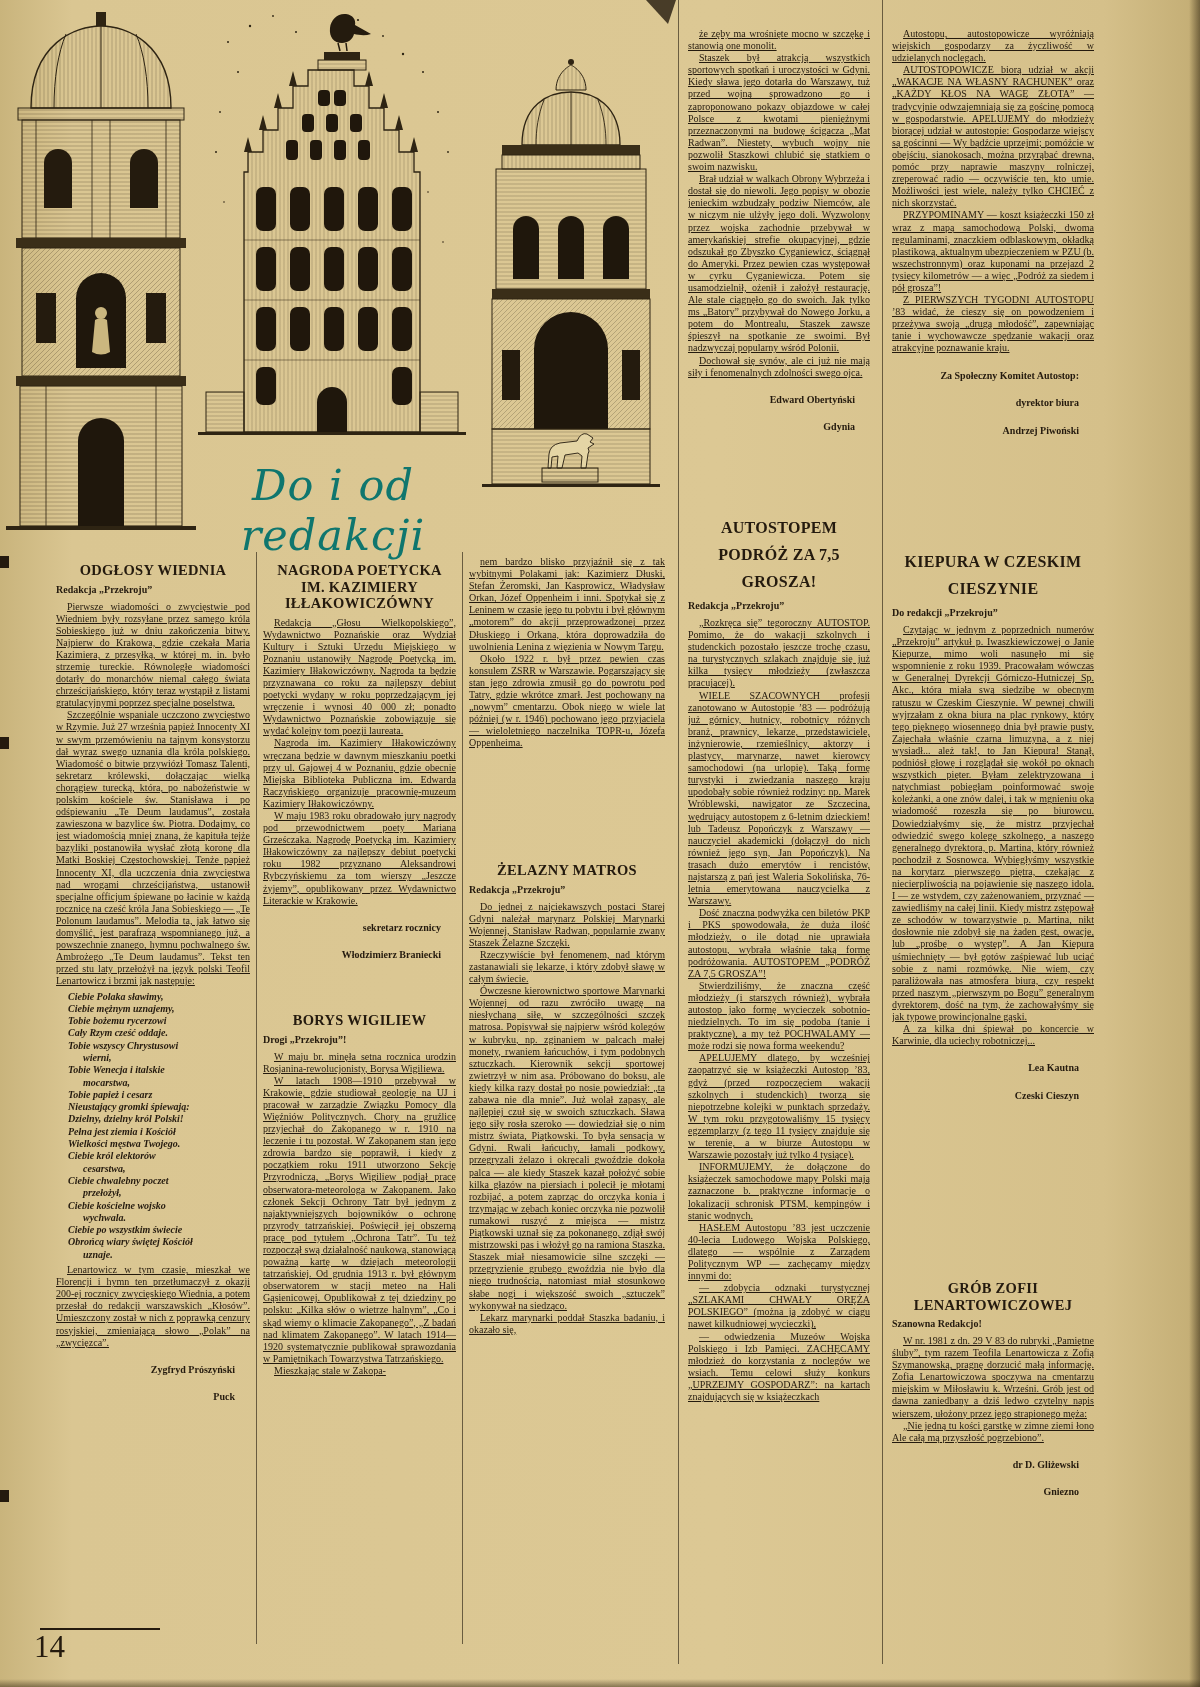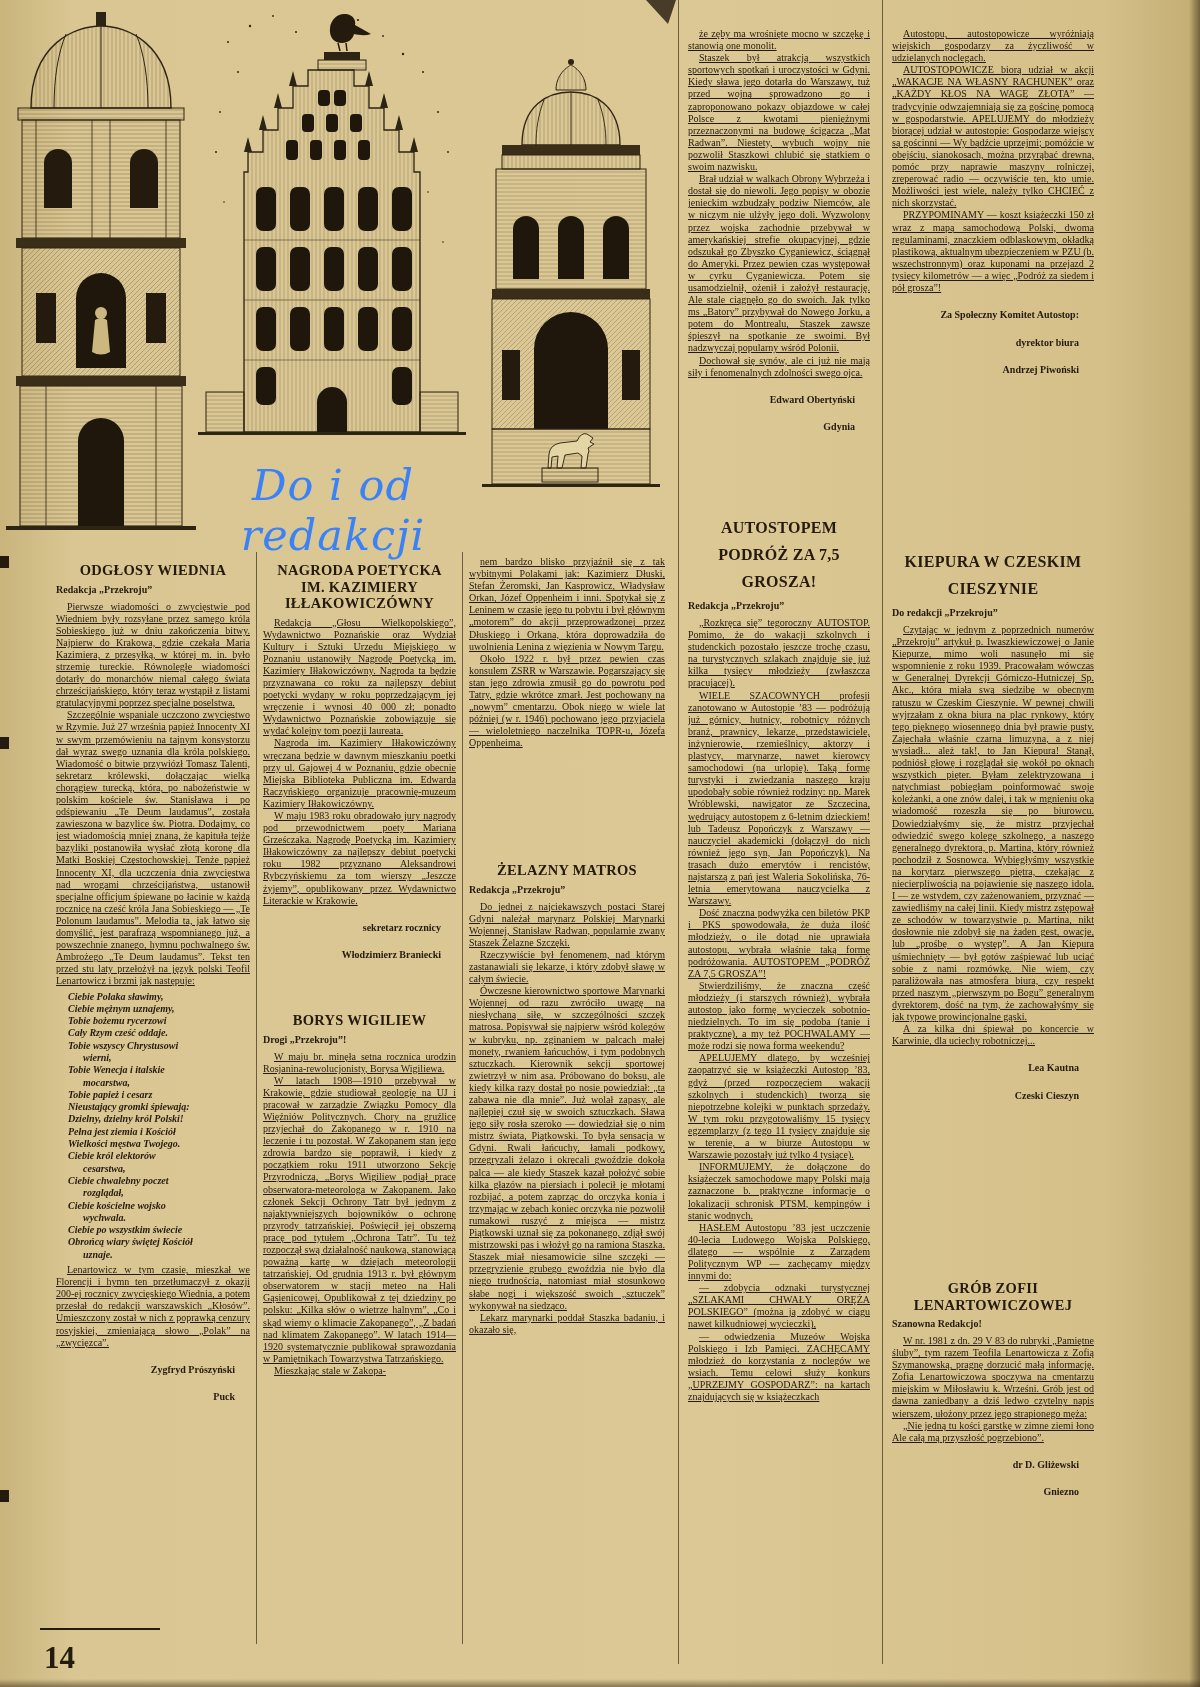--- a/index.html
+++ b/index.html
@@ -29,28 +29,28 @@
   #col2b{left:263px;top:1006px;width:193px;height:640px;}
   #col3a{left:469px;top:556px;width:196px;height:300px;}
   #col3b{left:469px;top:856px;width:196px;height:792px;}
   #col4a{left:688px;top:28px;width:182px;height:480px;}
   #col4b{left:688px;top:508px;width:182px;height:1142px;}
   #col5a{left:892px;top:28px;width:202px;height:514px;}
   #col5b{left:892px;top:542px;width:202px;height:732px;}
   #col5c{left:892px;top:1274px;width:202px;height:382px;}
   #masthead{
     position:absolute;left:168px;top:460px;width:330px;text-align:center;
-    font-family:"DejaVu Serif",serif;font-style:italic;font-size:43px;color:#3b82f6;
+    font-family:"DejaVu Serif",serif;font-style:italic;font-size:43px;color:#0f766e;
     letter-spacing:1px;
   }
   #illos{position:absolute;left:0;top:0;width:676px;height:552px;}
   #illo-left{position:absolute;left:6px;top:8px;}
   #illo-center{position:absolute;left:198px;top:2px;}
   #illo-right{position:absolute;left:482px;top:50px;}
-  #pageno{position:absolute;left:44px;top:1632px;font-size:31px;font-weight:700;line-height:30px;margin-top:11px;}
+  #pageno{position:absolute;left:34px;top:1632px;font-size:31px;font-weight:400;line-height:30px;}
   #pageno-rule{position:absolute;left:40px;top:1628px;width:120px;height:2px;background:#241a0e;}
   .pmark{position:absolute;left:0;width:9px;height:12px;background:#241a0e;}
   #pm1{top:556px;} #pm2{top:737px;} #pm3{top:1490px;}
   #edge-r{position:absolute;right:0;top:0;width:11px;height:100%;background:linear-gradient(270deg,rgba(48,36,16,.55),rgba(48,36,16,0));}
   #edge-b{position:absolute;left:0;bottom:0;width:100%;height:8px;background:linear-gradient(0deg,rgba(48,36,16,.5),rgba(48,36,16,0));}
   #fold{position:absolute;left:646px;top:0;width:0;height:0;
     border-top:24px solid rgba(35,25,12,.8);border-left:22px solid transparent;border-right:8px solid transparent;}
 </style>
 </head>
 <body>
@@ -234,21 +234,21 @@
       <p class="verse-line">Tobie Wenecja i italskie</p>
       <p class="verse-line">      mocarstwa,</p>
       <p class="verse-line">Tobie papież i cesarz</p>
       <p class="verse-line">Nieustający gromki śpiewają:</p>
       <p class="verse-line">Dzielny, dzielny król Polski!</p>
       <p class="verse-line">Pełna jest ziemia i Kościół</p>
       <p class="verse-line">Wielkości męstwa Twojego.</p>
       <p class="verse-line">Ciebie król elektorów</p>
       <p class="verse-line">      cesarstwa,</p>
       <p class="verse-line">Ciebie chwalebny poczet</p>
-      <p class="verse-line">      rozglądał,</p>
+      <p class="verse-line">      przełożył,</p>
       <p class="verse-line">Ciebie kościelne wojsko</p>
       <p class="verse-line">      wychwala.</p>
       <p class="verse-line">Ciebie po wszystkim świecie</p>
       <p class="verse-line">Obrońcą wiary świętej Kościół</p>
       <p class="verse-line">      uznaje.</p>
     </div>
   <div>
       <p class="para">Lenartowicz w tym czasie, mieszkał we Florencji i hymn ten przetłumaczył z okazji 200-ej rocznicy zwycięskiego Wiednia, a potem przesłał do redakcji warszawskich „Kłosów”. Umieszczony został w nich z poprawką cenzury rosyjskiej, zmieniającą słowo „Polak” na „zwycięzca”.</p>
     </div>
   <div class="sig-block">
@@ -322,20 +322,21 @@
       <p class="para">— zdobycia odznaki turystycznej „SZLAKAMI CHWAŁY ORĘŻA POLSKIEGO” (można ją zdobyć w ciągu nawet kilkudniowej wycieczki),</p>
       <p class="para">— odwiedzenia Muzeów Wojska Polskiego i Izb Pamięci. ZACHĘCAMY młodzież do korzystania z noclegów we wsiach. Temu celowi służy konkurs „UPRZEJMY GOSPODARZ”: na kartach znajdujących się w książeczkach</p>
     </div>
 </div>
 
 <div class="col body" id="col5a">
   <div>
       <p class="para">Autostopu, autostopowicze wyróżniają wiejskich gospodarzy za życzliwość w udzielanych noclegach.</p>
       <p class="para">AUTOSTOPOWICZE biorą udział w akcji „WAKACJE NA WŁASNY RACHUNEK” oraz „KAŻDY KŁOS NA WAGĘ ZŁOTA” — tradycyjnie odwzajemniają się za gościnę pomocą w gospodarstwie. APELUJEMY do młodzieży biorącej udział w autostopie: Gospodarze wiejscy są gościnni — Wy bądźcie uprzejmi; pomóżcie w obejściu, sianokosach, można przyrąbać drewna, pomóc przy naprawie maszyny rolniczej, zreperować radio — oczywiście ten, kto umie. Możliwości jest wiele, należy tylko CHCIEĆ z nich skorzystać.</p>
       <p class="para">PRZYPOMINAMY — koszt książeczki 150 zł wraz z mapą samochodową Polski, dwoma regulaminami, znaczkiem odblaskowym, okładką plastikową, aktualnym ubezpieczeniem w PZU (b. wszechstronnym) oraz kuponami na przejazd 2 tysięcy kilometrów — a więc „Podróż za siedem i pół grosza”!</p>
+      <p class="para">Z PIERWSZYCH TYGODNI AUTOSTOPU ’83 widać, że cieszy się on powodzeniem i przeżywa swoją „drugą młodość”, zapewniając tanie i wychowawcze spędzanie wakacji oraz atrakcyjne poznawanie kraju.</p>
     </div>
   <div class="sig-block">
       <p class="sig-line">Za Społeczny Komitet Autostop:</p>
       <p class="sig-line">dyrektor biura</p>
       <p class="sig-line">Andrzej Piwoński</p>
     </div>
 </div>
 <div class="col body" id="col5b">
   <h2 class="headline big">KIEPURA W CZESKIM CIESZYNIE</h2>
   <p class="kicker">Do redakcji „Przekroju”</p>

